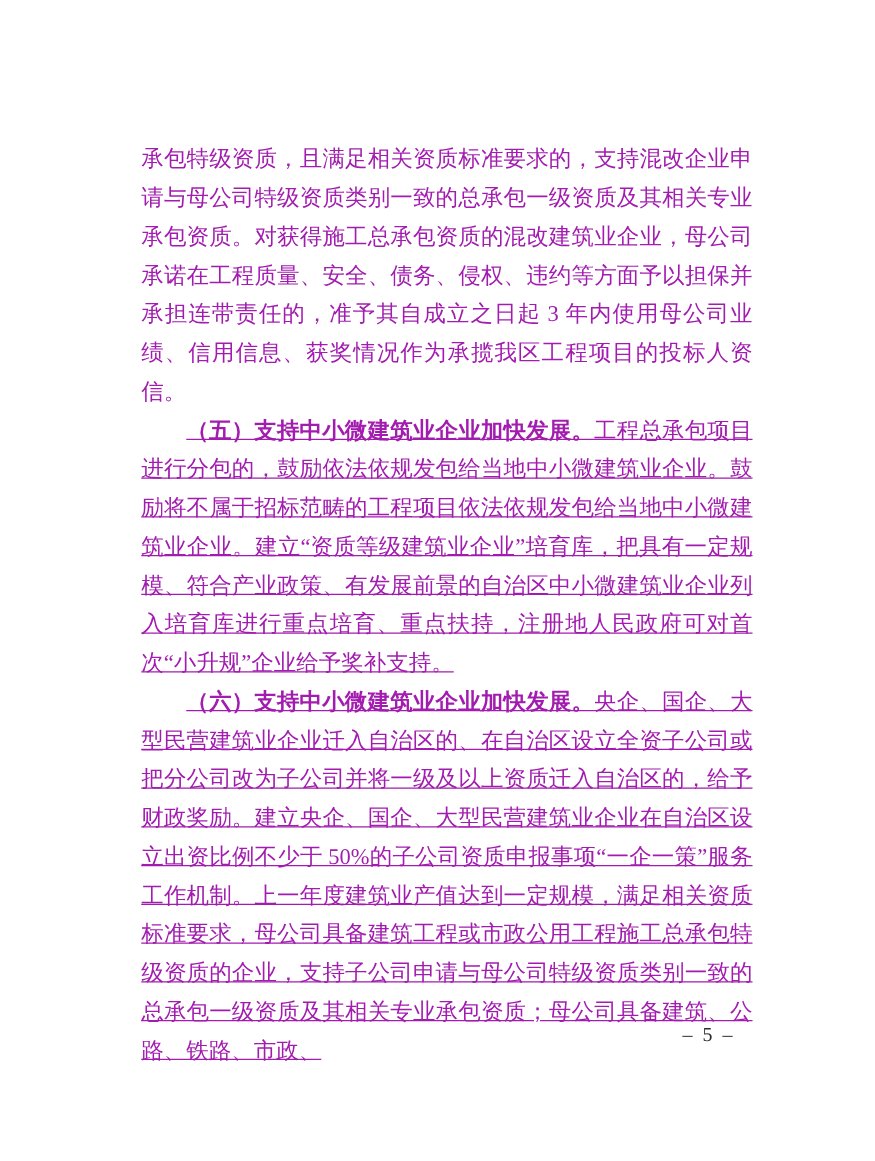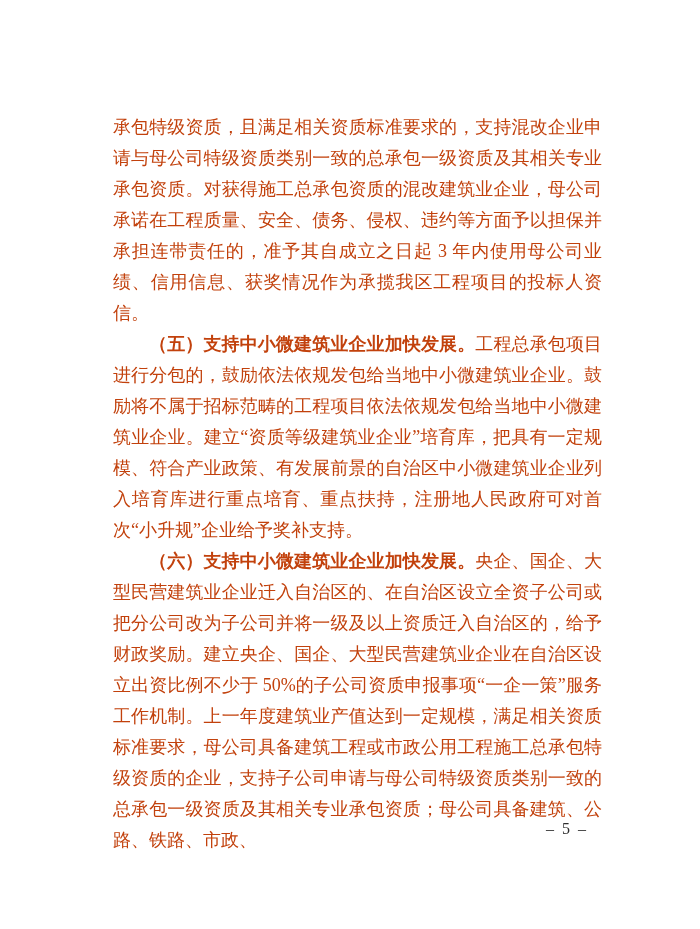--- a/index.html
+++ b/index.html
@@ -14,32 +14,33 @@
     margin: 0 auto;
     background: #ffffff;
     overflow: hidden;
     font-family: "Liberation Serif", "DejaVu Serif", serif;
   }
   .text-block {
     position: absolute;
     left: 113px;
     top: 112px;
     width: 489px;
-    color: #c2410c;
+    color: #a21caf;
     font-size: 18px;
     line-height: 31px;
     text-align: justify;
     text-justify: inter-ideograph;
   }
   .text-block p {
     margin: 0;
     padding: 0;
   }
   .text-block p.indent {
     text-indent: 2em;
+    text-decoration: underline;
   }
   .lead-bold {
     font-weight: bold;
   }
   .page-number {
     position: absolute;
     right: 112px;
     top: 818px;
     color: #2d2d2d;
     font-size: 16px;

